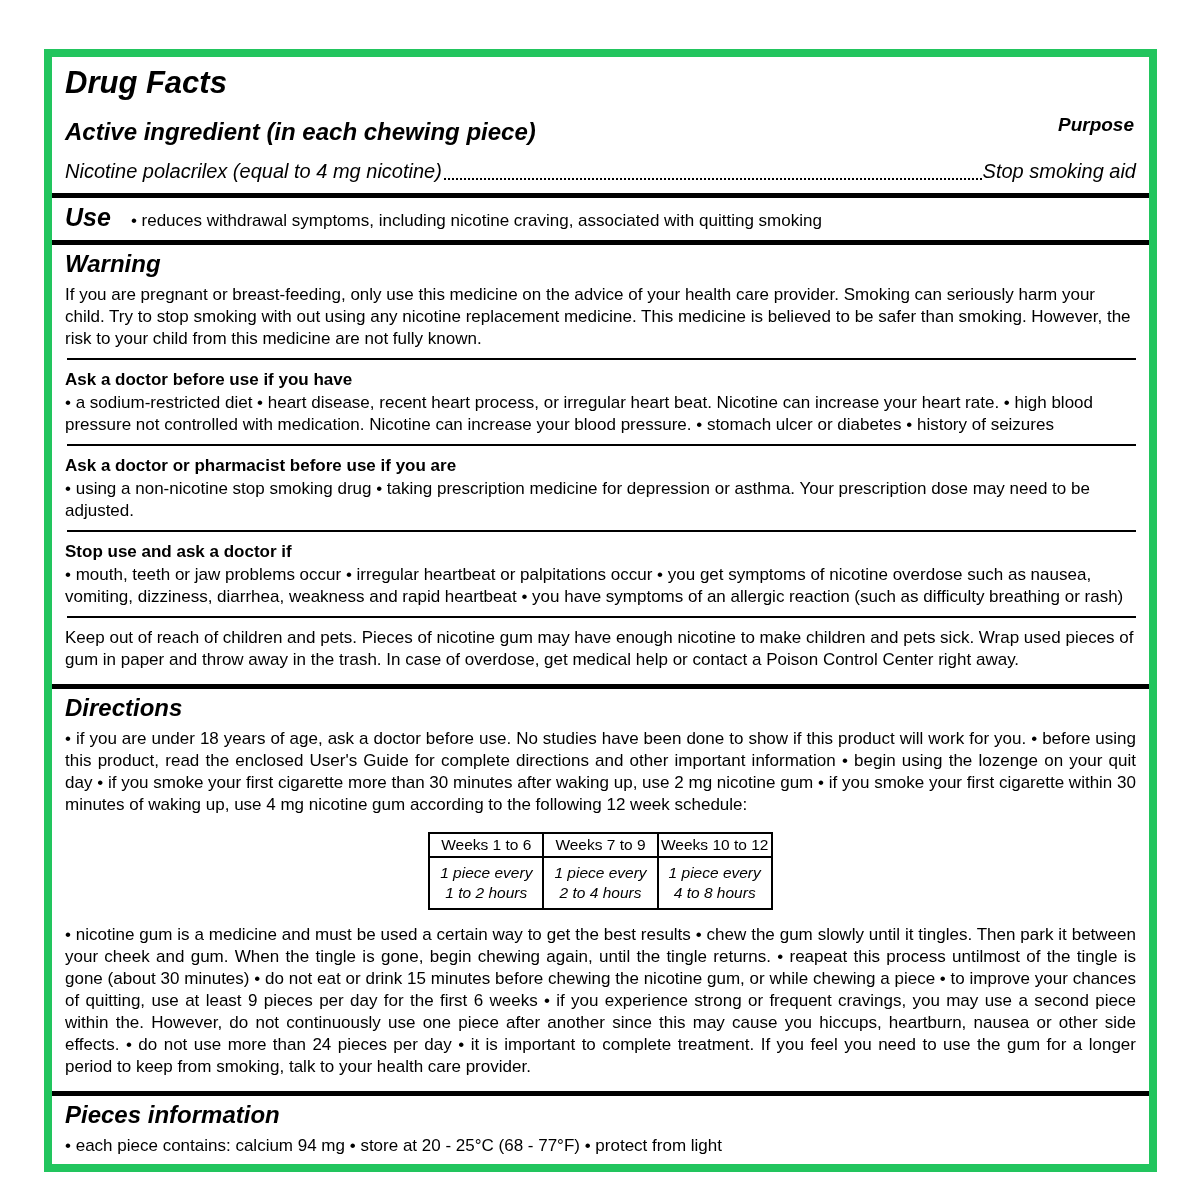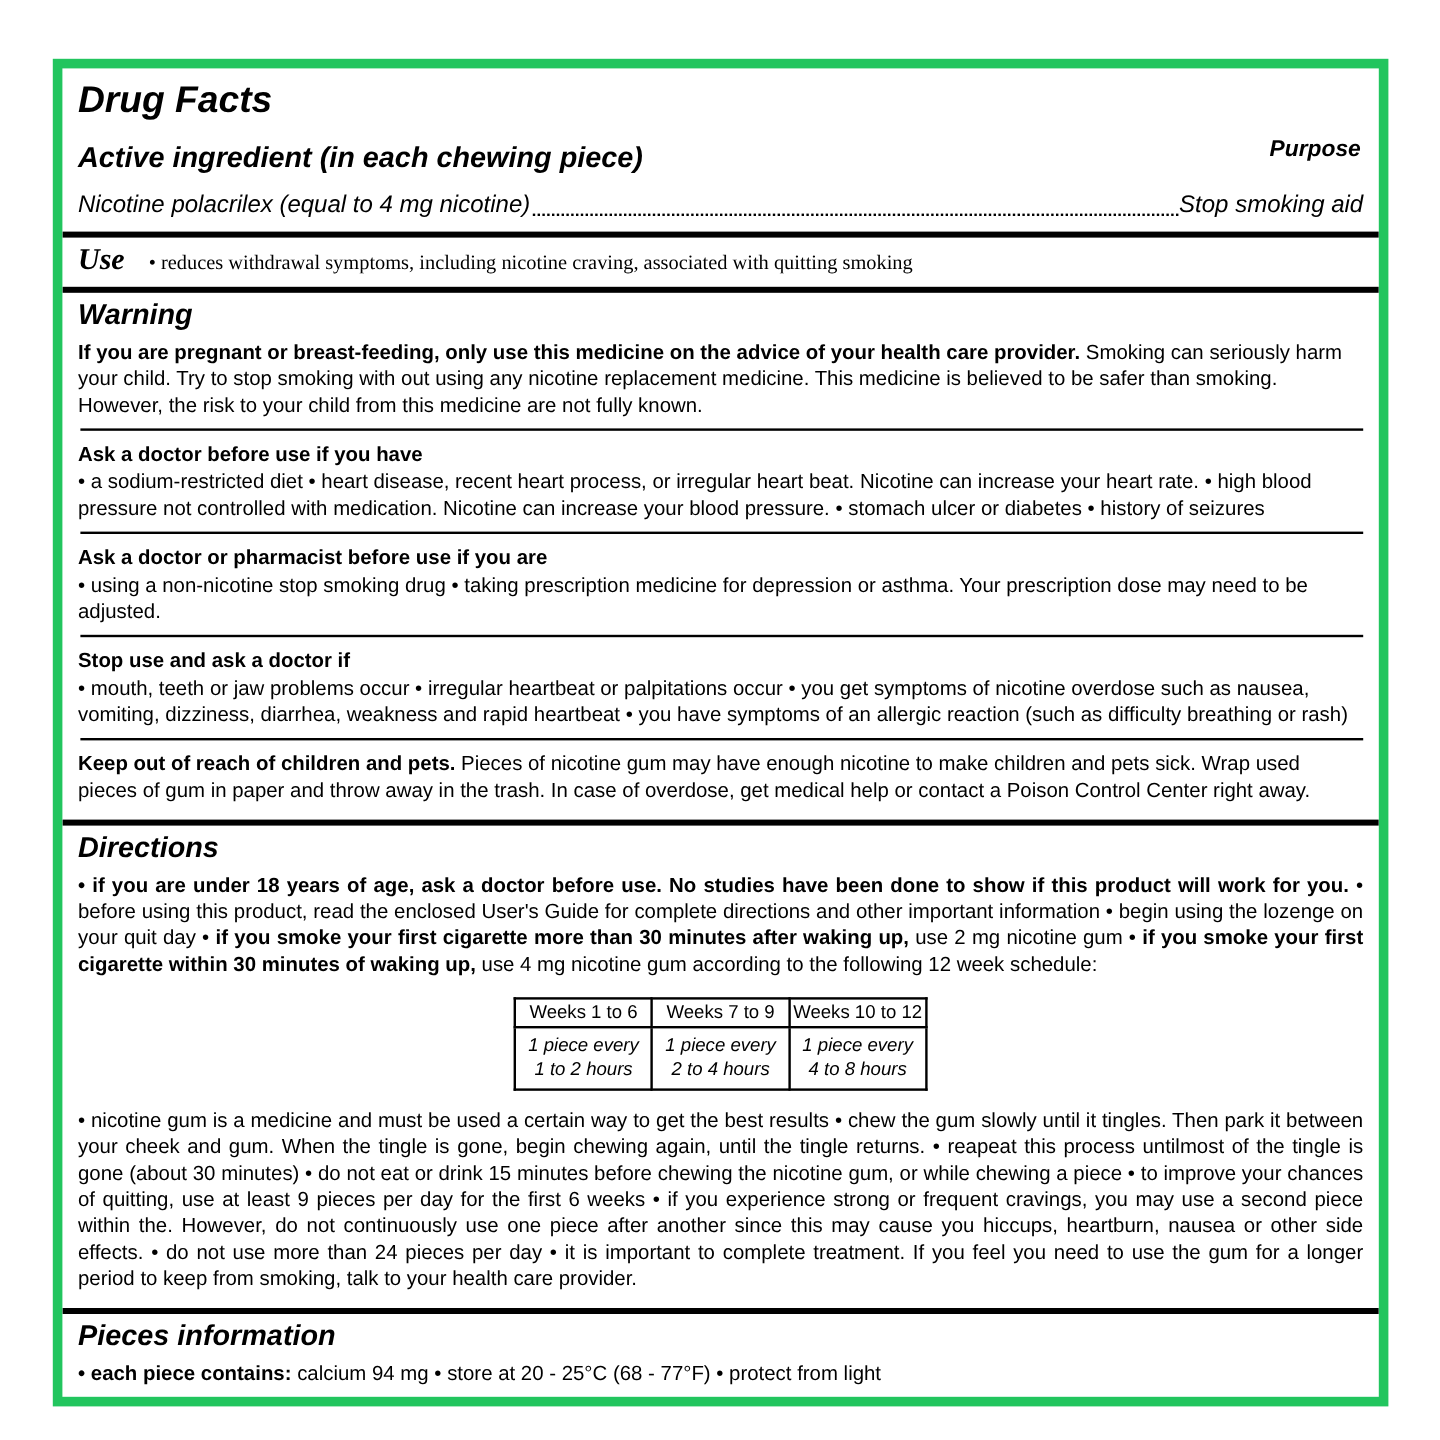--- a/index.html
+++ b/index.html
@@ -61,36 +61,35 @@
   .bar {
     height: 5px;
     background: #000;
     margin: 0 -13px;
   }
   .use-row {
     display: flex;
     align-items: baseline;
     padding: 5px 0 8px 0;
     font-size: 17px;
-    font-family: Liberation Serif, serif;
   }
   .use-head {
     font-size: 25px;
     font-weight: bold;
     font-style: italic;
     margin-right: 20px;
   }
   section { padding: 2px 0 8px 0; }
   p {
     margin: 0 0 5px 0;
     font-size: 17px;
     line-height: 22px;
   }
   .subhead { font-weight: bold; margin-bottom: 1px; }
-  b { font-weight: bold; }
+  b { font-weight: normal; }
   hr.thin {
     border: none;
     border-top: 2px solid #000;
     margin: 8px 0 9px 2px;
   }
   .justify { text-align: justify; }
   table.schedule {
     border-collapse: collapse;
     margin: 16px auto 14px auto;
     font-size: 15.5px;

